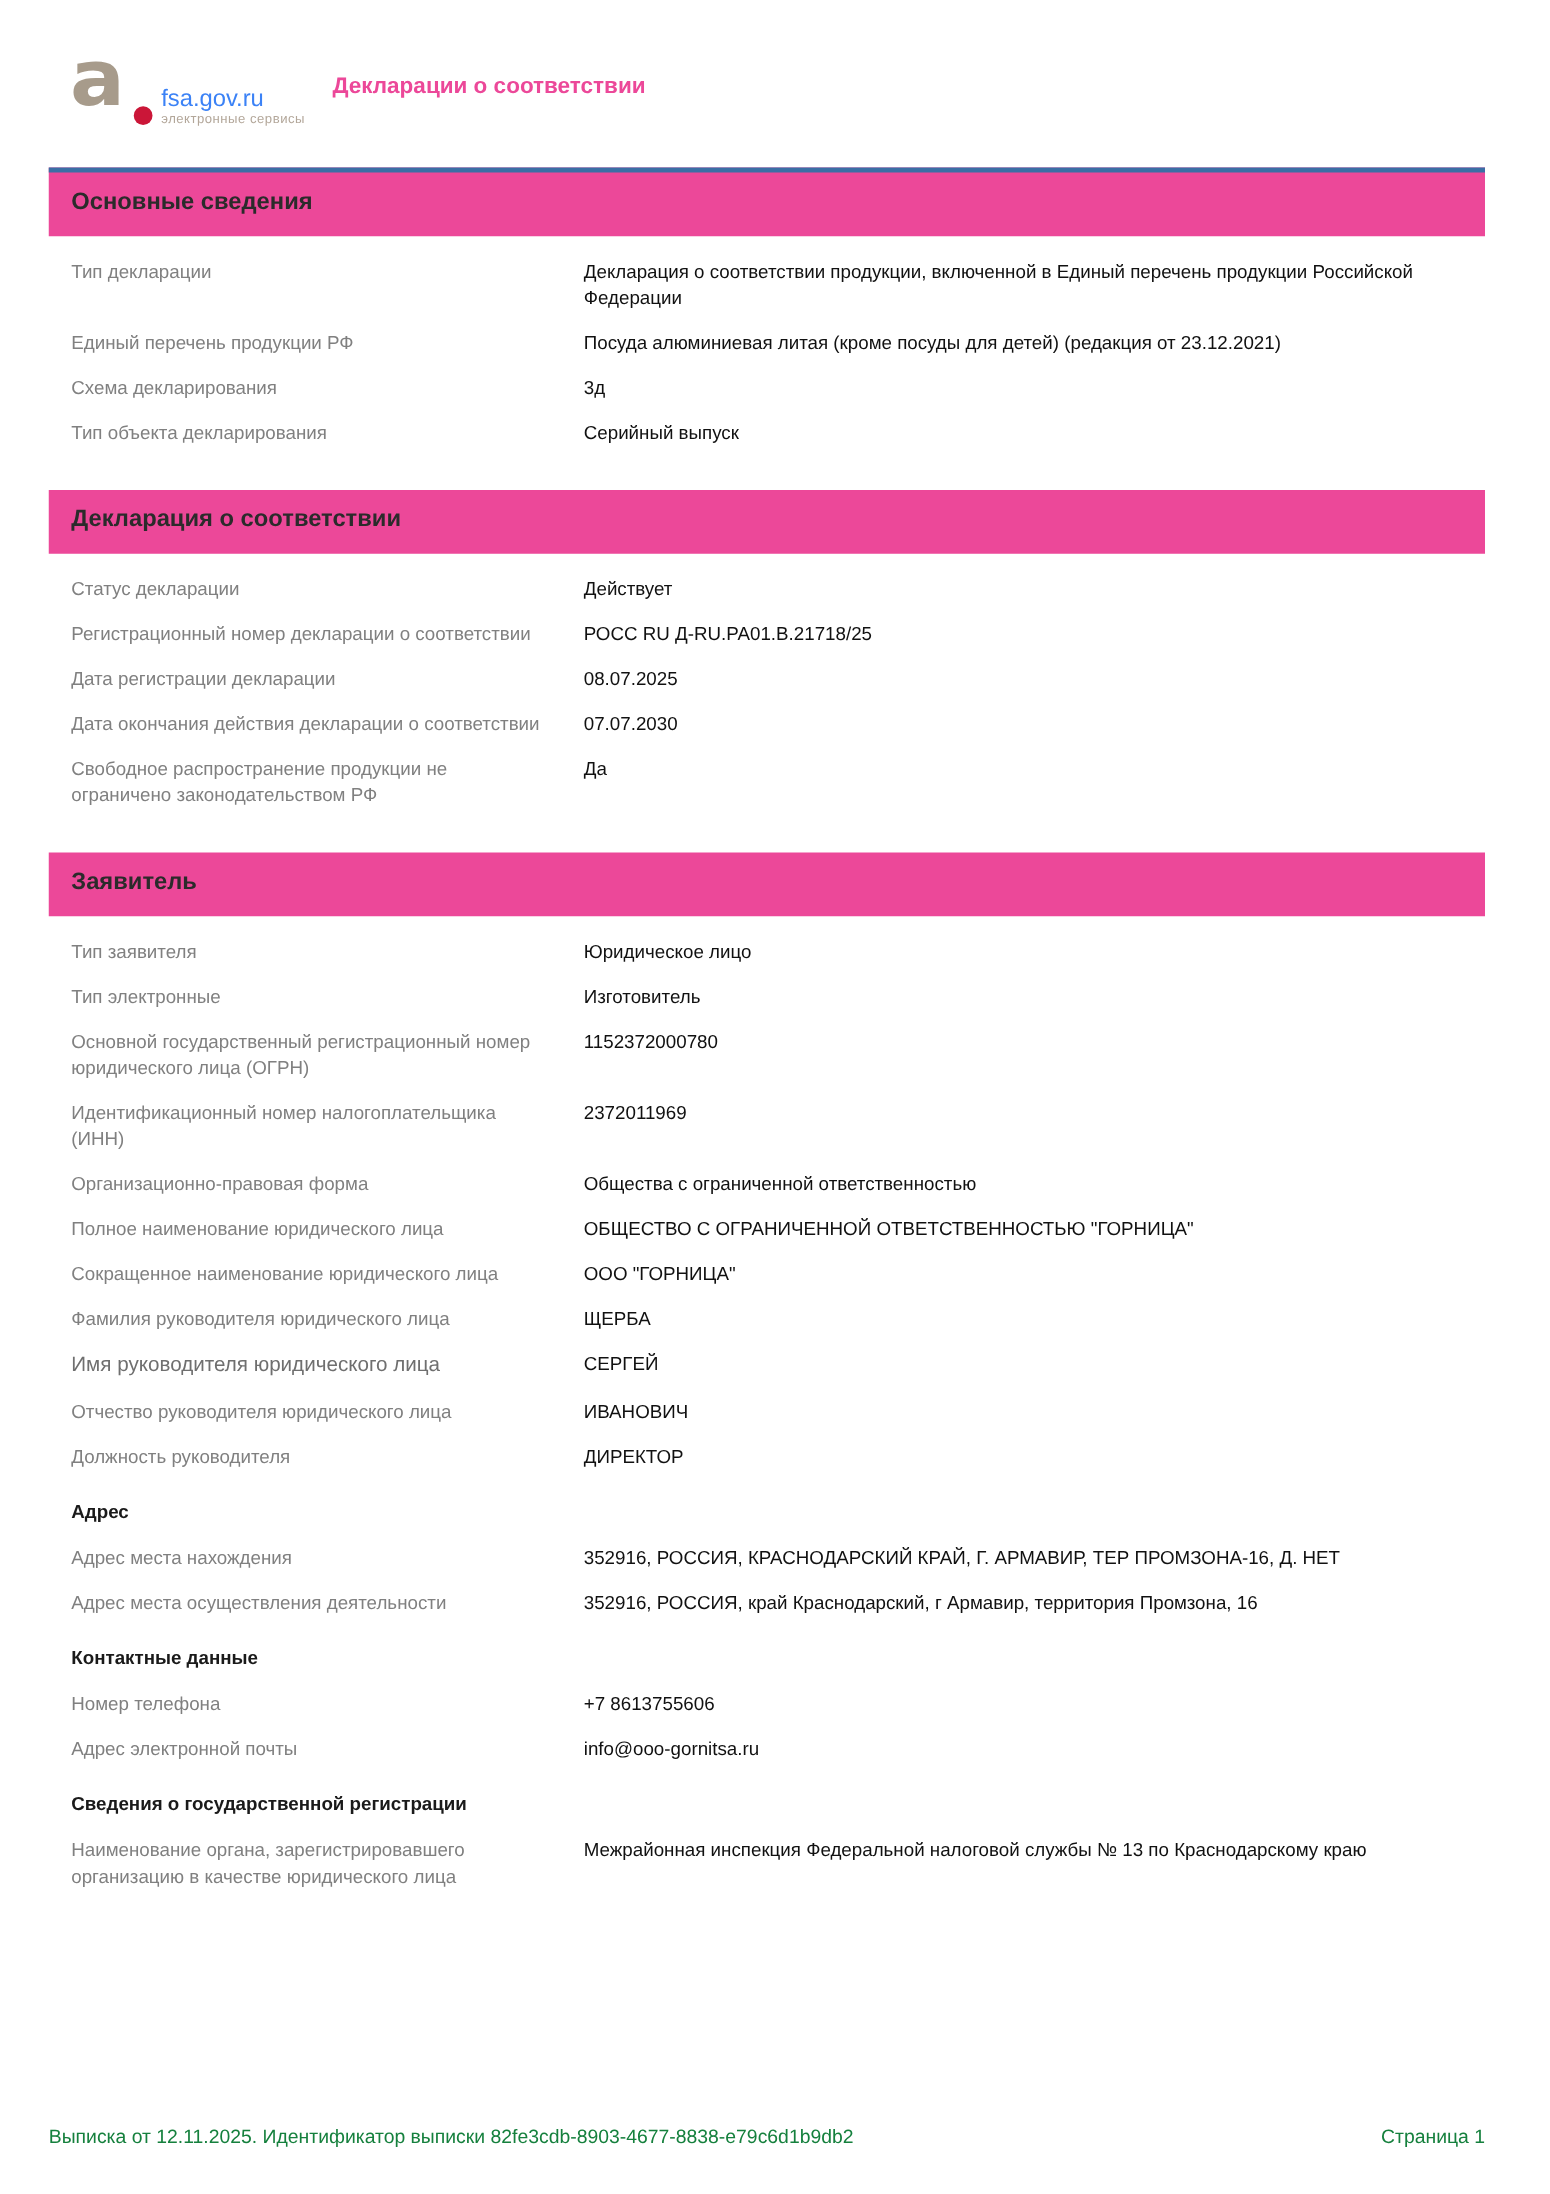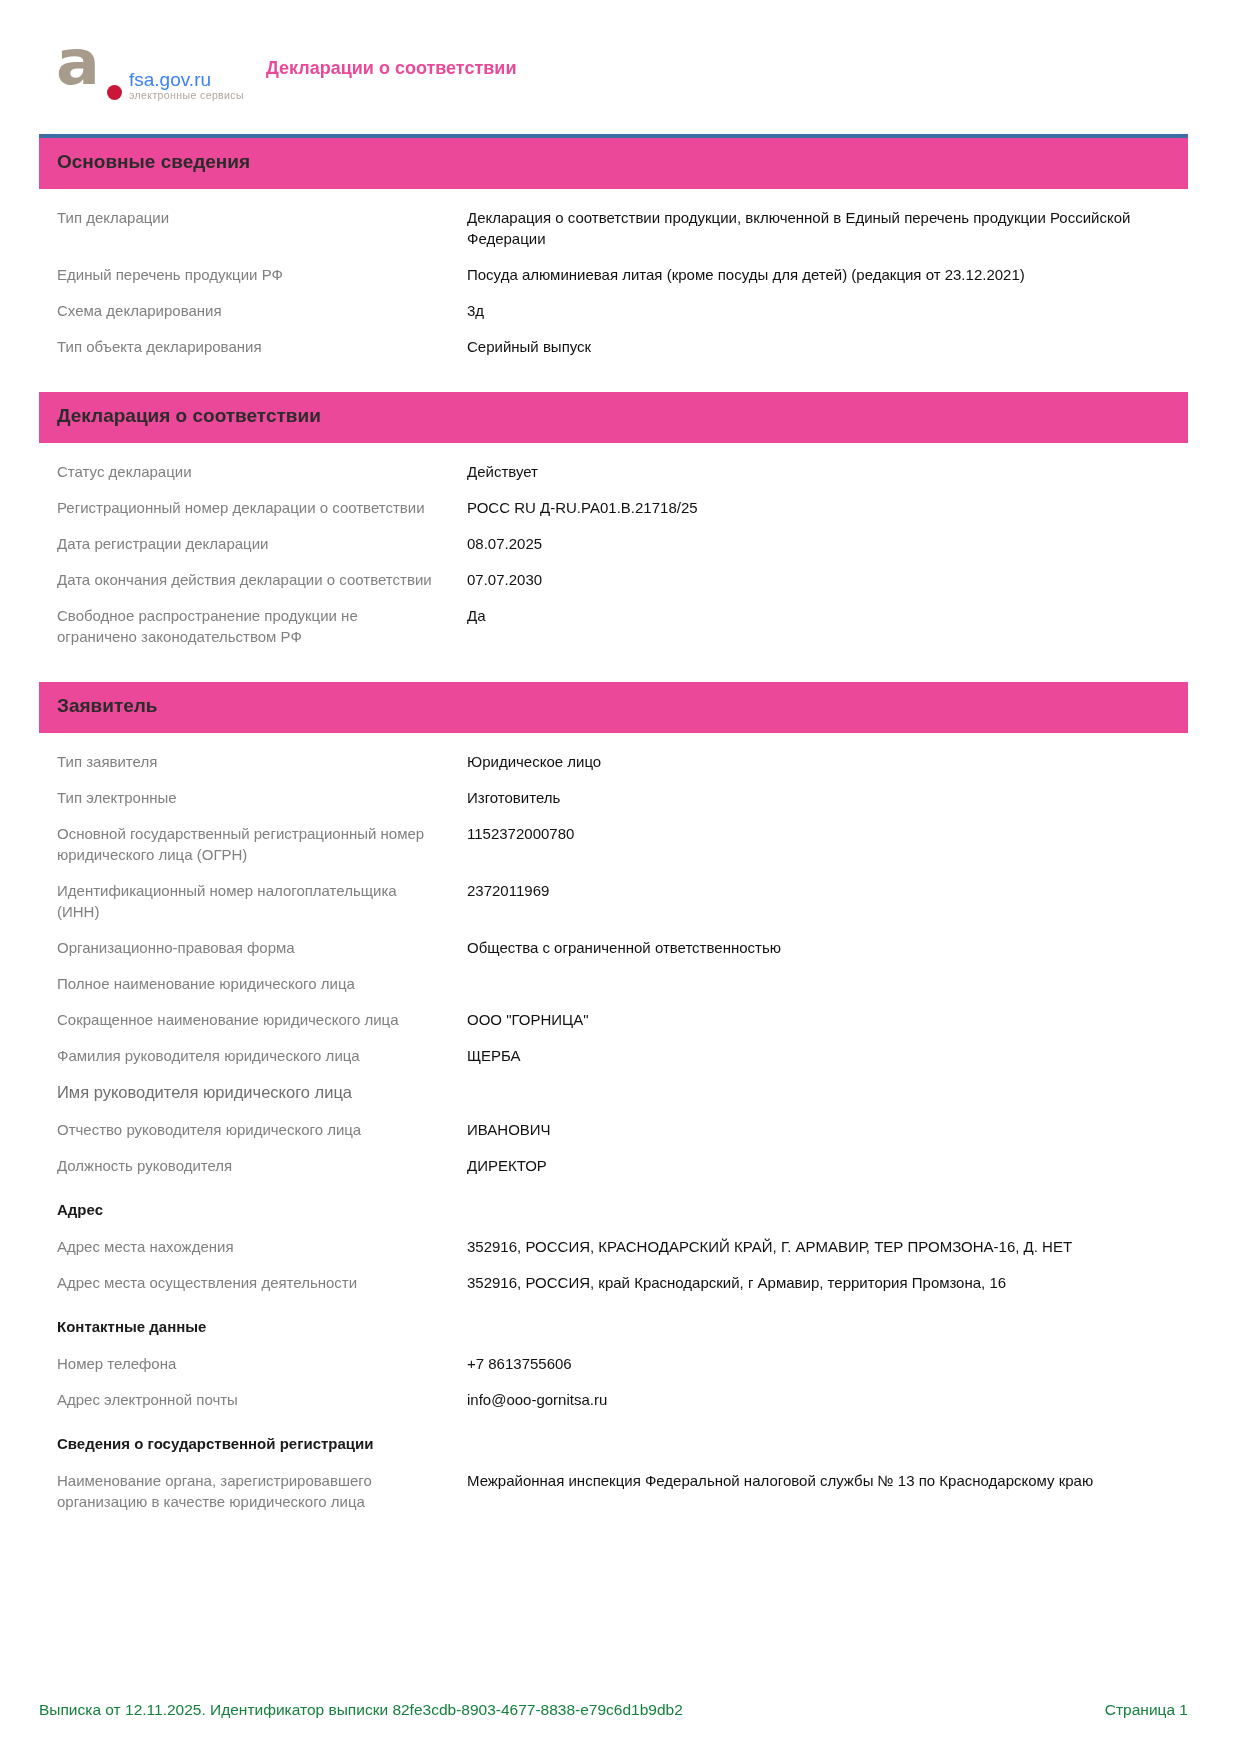--- a/index.html
+++ b/index.html
@@ -160,31 +160,33 @@
           <div class="row">
             <div class="label">Идентификационный номер налогоплательщика (ИНН)</div>
             <div class="value">2372011969</div>
           </div>
           <div class="row">
             <div class="label">Организационно-правовая форма</div>
             <div class="value">Общества с ограниченной ответственностью</div>
           </div>
           <div class="row">
             <div class="label">Полное наименование юридического лица</div>
+            <div class="value">ОБЩЕСТВО С ОГРАНИЧЕННОЙ ОТВЕТСТВЕННОСТЬЮ "ГОРНИЦА"</div>
           </div>
           <div class="row">
             <div class="label">Сокращенное наименование юридического лица</div>
             <div class="value">ООО "ГОРНИЦА"</div>
           </div>
           <div class="row">
             <div class="label">Фамилия руководителя юридического лица</div>
             <div class="value">ЩЕРБА</div>
           </div>
           <div class="row">
             <div class="label large">Имя руководителя юридического лица</div>
+            <div class="value">СЕРГЕЙ</div>
           </div>
           <div class="row">
             <div class="label">Отчество руководителя юридического лица</div>
             <div class="value">ИВАНОВИЧ</div>
           </div>
           <div class="row">
             <div class="label">Должность руководителя</div>
             <div class="value">ДИРЕКТОР</div>
           </div>
           <div class="subheading">Адрес</div>

